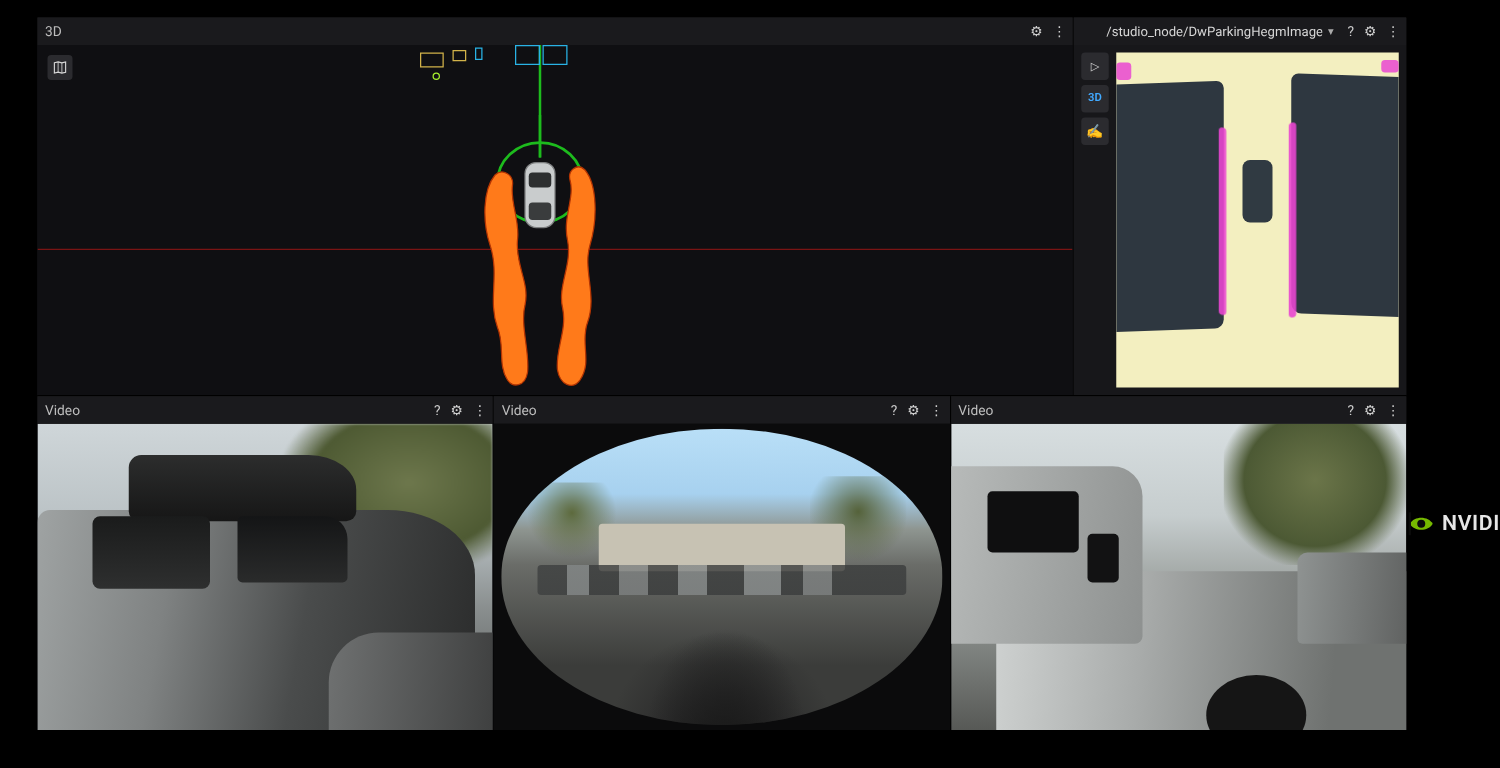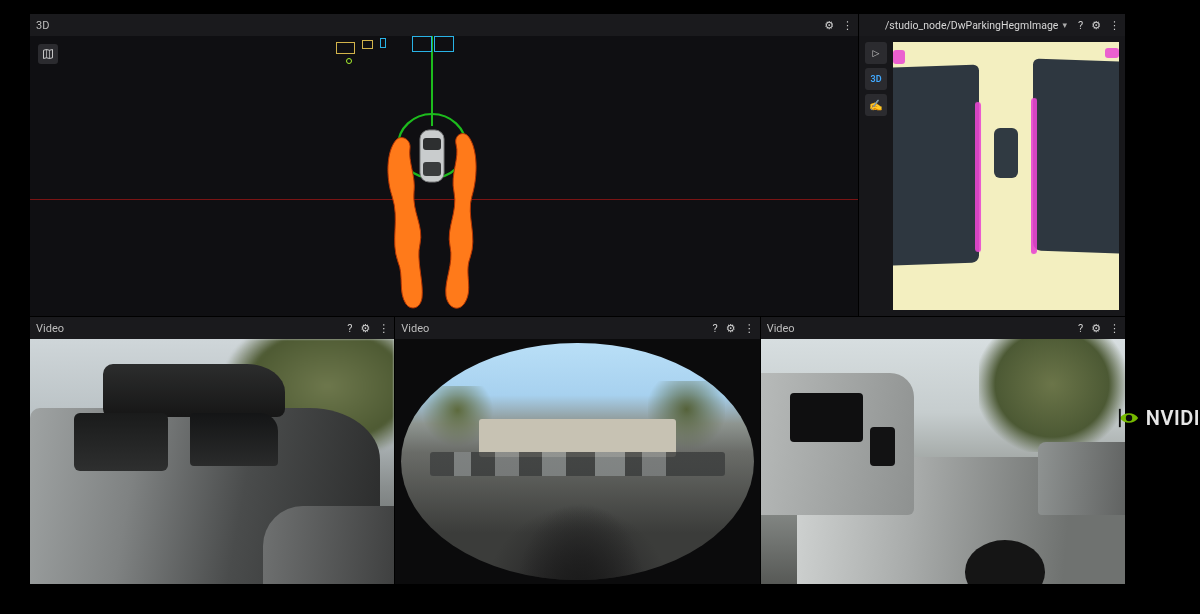--- a/index.html
+++ b/index.html
@@ -85,21 +85,21 @@
   .c3-sky { position: absolute; inset: 0; background: linear-gradient(#d7dee0 0%, #c6cdce 30%, #9a9f9c 55%, #575956 100%); }
   .c3-trees { position: absolute; top: 0; left: 60%; right: 0; height: 46%; background: radial-gradient(ellipse at 50% 40%, #6b7549 0%, #4c5934 55%, rgba(0,0,0,0) 75%); }
   .c3-cab { position: absolute; left: -2%; top: 14%; width: 44%; height: 58%; background: linear-gradient(100deg, #b9bcbb, #8e9190); border-radius: 8px 24px 6px 6px; }
   .c3-win { position: absolute; left: 8%; top: 22%; width: 20%; height: 20%; background: #0f0f10; border-radius: 4px; }
   .c3-mirror { position: absolute; left: 30%; top: 36%; width: 7%; height: 16%; background: #121213; border-radius: 4px; }
   .c3-bed { position: absolute; left: 10%; bottom: 0; width: 92%; height: 52%; background: linear-gradient(95deg, #cfd2d1 0%, #a8abaa 35%, #6f7270 80%); border-top-left-radius: 10px; }
   .c3-wheel { position: absolute; left: 56%; bottom: -8%; width: 22%; height: 26%; background: #151515; border-radius: 50%; }
   .c3-other { position: absolute; right: -2%; top: 42%; width: 26%; height: 30%; background: linear-gradient(95deg, #8f9392, #5d5f5e); border-radius: 8px 4px 4px 4px; }
 
   
-  .brand { position: absolute; right: 0; bottom: 8px; display: flex; align-items: center; gap: 6px; color: #e6e6e6; font-weight: 600; font-size: 20px; letter-spacing: 0.5px; }
+  .brand { position: absolute; right: 0; bottom: 8px; display: flex; align-items: center; gap: 6px; color: #e6e6e6; font-weight: 600; font-size: 17px; letter-spacing: 0.5px; }
   .brand .eye { width: 22px; height: 22px; }
 </style>
 </head>
 <body>
 
 <div class="stage">
   <div class="app">
     <div class="grid">
 
       <div class="panel">

